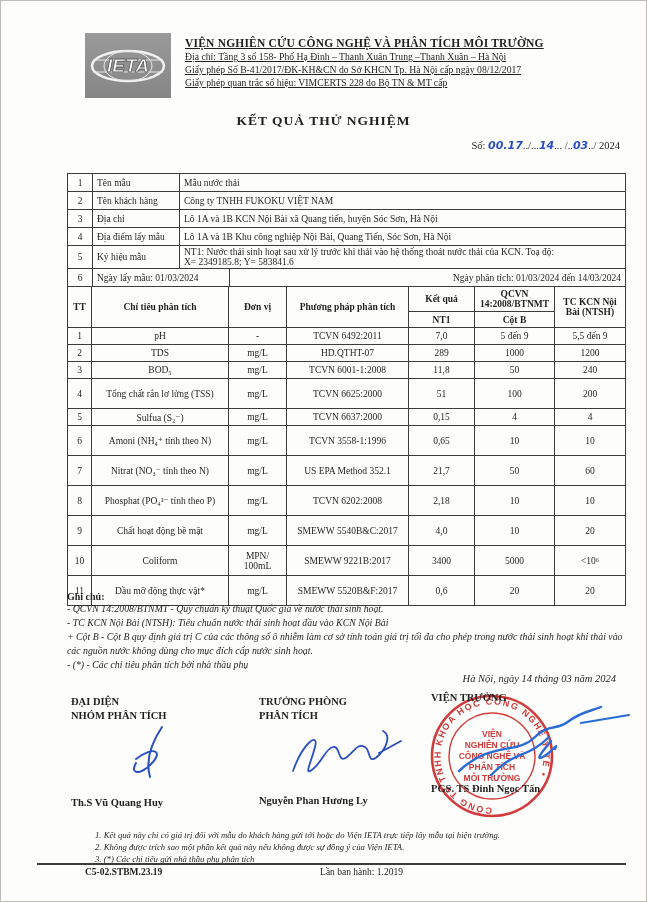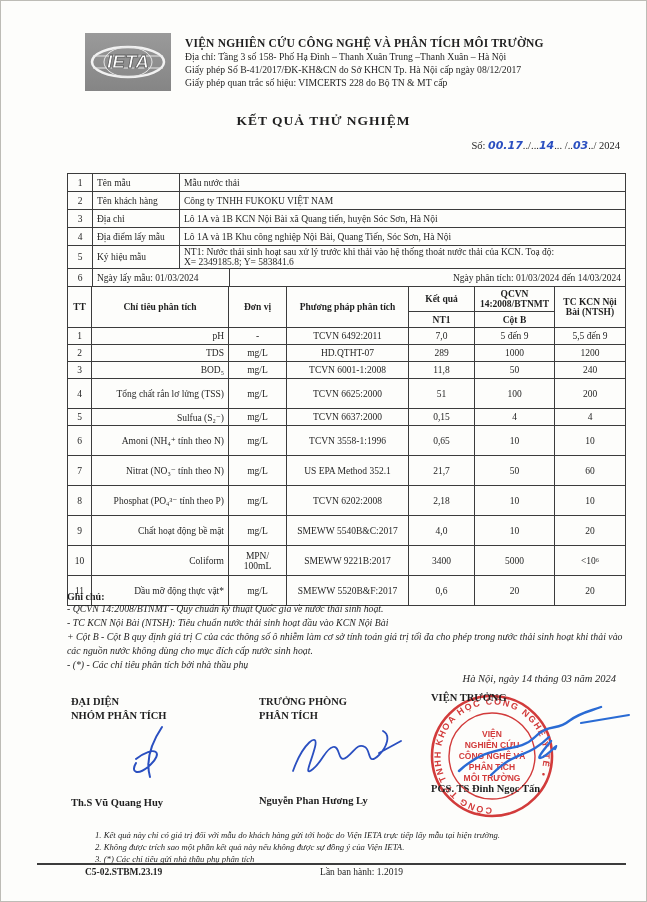--- a/index.html
+++ b/index.html
@@ -3,42 +3,42 @@
 <meta charset="utf-8">
 <style>
   html,body{margin:0;padding:0;background:#e9e8e4;}
   .page{
     position:relative;width:647px;height:902px;margin:0;
     background:#fdfdfb;border:1px solid #bdbcb6;box-sizing:border-box;
     font-family:"Liberation Serif","DejaVu Serif",serif;color:#1f1f1f;overflow:hidden;
   }
   
   .header{position:absolute;left:84px;top:32px;display:flex;gap:14px;align-items:flex-start;}
-  .logo{width:86px;height:58px;background:linear-gradient(#9a9a9a,#858585);
+  .logo{width:86px;height:65px;background:linear-gradient(#9a9a9a,#858585);
         display:flex;align-items:center;justify-content:center;flex:0 0 auto;}
-  .inst{padding-top:4px;}
+  .inst{padding-top:4px;text-decoration:underline;}
   .inst-name{font-weight:bold;font-size:11.5px;letter-spacing:.2px;}
   .inst-line{font-size:9.7px;margin-top:2px;}
   
   .title{position:absolute;left:0;top:112px;width:100%;text-align:center;
          font-weight:bold;font-size:13.5px;letter-spacing:1px;}
   .doc-number{position:absolute;right:26px;top:138px;font-size:10.5px;}
   .hw{color:#2a4fc0;font-family:"DejaVu Sans",sans-serif;font-style:italic;font-weight:bold;font-size:11px;}
   
   table{border-collapse:collapse;table-layout:fixed;}
   td,th{border:1px solid #3c3c3c;font-size:9.5px;padding:1px 4px;vertical-align:middle;
         overflow:hidden;font-weight:normal;}
   .info-table{position:absolute;left:66px;top:172px;width:559px;}
   .info-table td{height:15px;}
   .c-num{text-align:center;}
   .r-right{text-align:right;}
   .results-table{position:absolute;left:66px;top:285px;width:559px;}
   .results-table th{font-weight:bold;text-align:center;}
   .results-table .t-center{text-align:center;}
-  .results-table .t-name{text-align:right;}
+  .results-table .t-name{text-align:center;}
   .row-s td{height:14px;}
   .row-d td{height:27px;}
   
   .notes{position:absolute;left:66px;top:590px;width:559px;font-size:9.8px;}
   .notes-title{font-weight:bold;font-size:10px;}
   .note-line{font-style:italic;line-height:1.42;}
   
   .date-line{position:absolute;right:30px;top:672px;font-style:italic;font-size:10.5px;}
   .sig-col{position:absolute;text-align:left;}
   .sig-title{font-weight:bold;font-size:10.5px;white-space:pre-line;line-height:1.35;}

